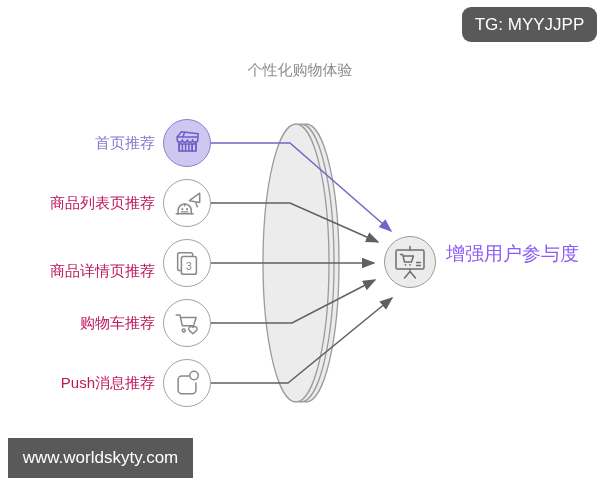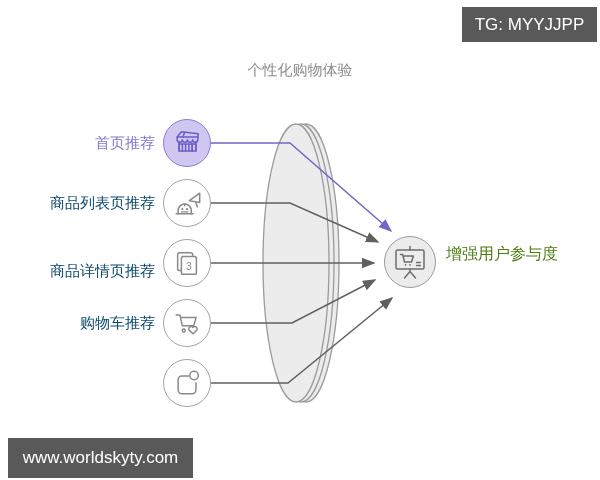--- a/index.html
+++ b/index.html
@@ -9,37 +9,37 @@
   }
   #diagram-svg{position:absolute;left:0;top:0;}
   .title{
     position:absolute;left:175px;top:60px;width:250px;height:20px;
     text-align:center;font-size:15px;line-height:20px;color:#8c8c8c;
   }
   .badge{
     position:absolute;background:#595959;color:#ffffff;font-size:17px;
     display:flex;align-items:center;justify-content:center;
   }
-  .badge.top{left:462px;top:7px;width:135px;height:35px;}
+  .badge.top{left:462px;top:7px;width:135px;height:35px;border-radius:9px;}
   .badge.bottom{left:8px;top:438px;width:185px;height:40px;}
   .item-label{
     position:absolute;left:0;width:155px;height:22px;line-height:22px;
-    text-align:right;font-size:15px;color:#0c4a6e;white-space:nowrap;
+    text-align:right;font-size:15px;color:#be185d;white-space:nowrap;
   }
   .item-label.purple{color:#8579cd;}
   .node-circle{
     position:absolute;width:48px;height:48px;border-radius:50%;
     background:#ffffff;border:1.5px solid #a3a3a3;box-sizing:border-box;
     display:flex;align-items:center;justify-content:center;
   }
   .node-circle.purple{background:#cfc7ef;border-color:#8b7dd3;}
   .node-circle.result{left:384px;top:236px;width:52px;height:52px;background:#ececec;border-color:#9b9b9b;}
   .node-circle svg{display:block;}
   .result-label{
-    position:absolute;left:446px;top:243px;font-size:16px;line-height:22px;color:#4d7c0f;
+    position:absolute;left:446px;top:243px;font-size:19px;line-height:22px;color:#8b5cf6;
   }
   .ico{stroke-linecap:round;stroke-linejoin:round;fill:none;}
 </style>
 </head>
 <body>
 
 <div id="stage">
 
   <svg id="diagram-svg" width="600" height="480" viewBox="0 0 600 480">
     <defs>
@@ -68,20 +68,21 @@
 
   <div class="badge top">TG: MYYJJPP</div>
   <div class="badge bottom">www.worldskyty.com</div>
 
   <div class="title">个性化购物体验</div>
 
   <div class="item-label purple" style="top:132px">首页推荐</div>
   <div class="item-label" style="top:192px">商品列表页推荐</div>
   <div class="item-label" style="top:260px">商品详情页推荐</div>
   <div class="item-label" style="top:312px">购物车推荐</div>
+  <div class="item-label" style="top:372px">Push消息推荐</div>
 
   <div class="node-circle purple" style="left:163px;top:119px">
     <svg width="45" height="45" viewBox="0 0 48 48">
       <g class="ico" stroke="#6c5ec9" stroke-width="1.6">
         <path d="M13,17 L17.5,11.5 L35.5,13.5 L35,17"></path>
         <path d="M21,12 L19,17"></path>
         <path d="M13,17 v3 a2.75,2.75 0 0 0 5.5,0 a2.75,2.75 0 0 0 5.5,0 a2.75,2.75 0 0 0 5.5,0 a2.75,2.75 0 0 0 5.5,0 v-3 z"></path>
         <path d="M15,22 V32 H33 V22"></path>
         <path d="M15,24.5 H29 M15,32 V24.5 M18.5,24.5 V32 M22,24.5 V32 M25.5,24.5 V32 M29,24.5 V32"></path>
         <path d="M29,32 v-7.5 h4 v7.5"></path>

